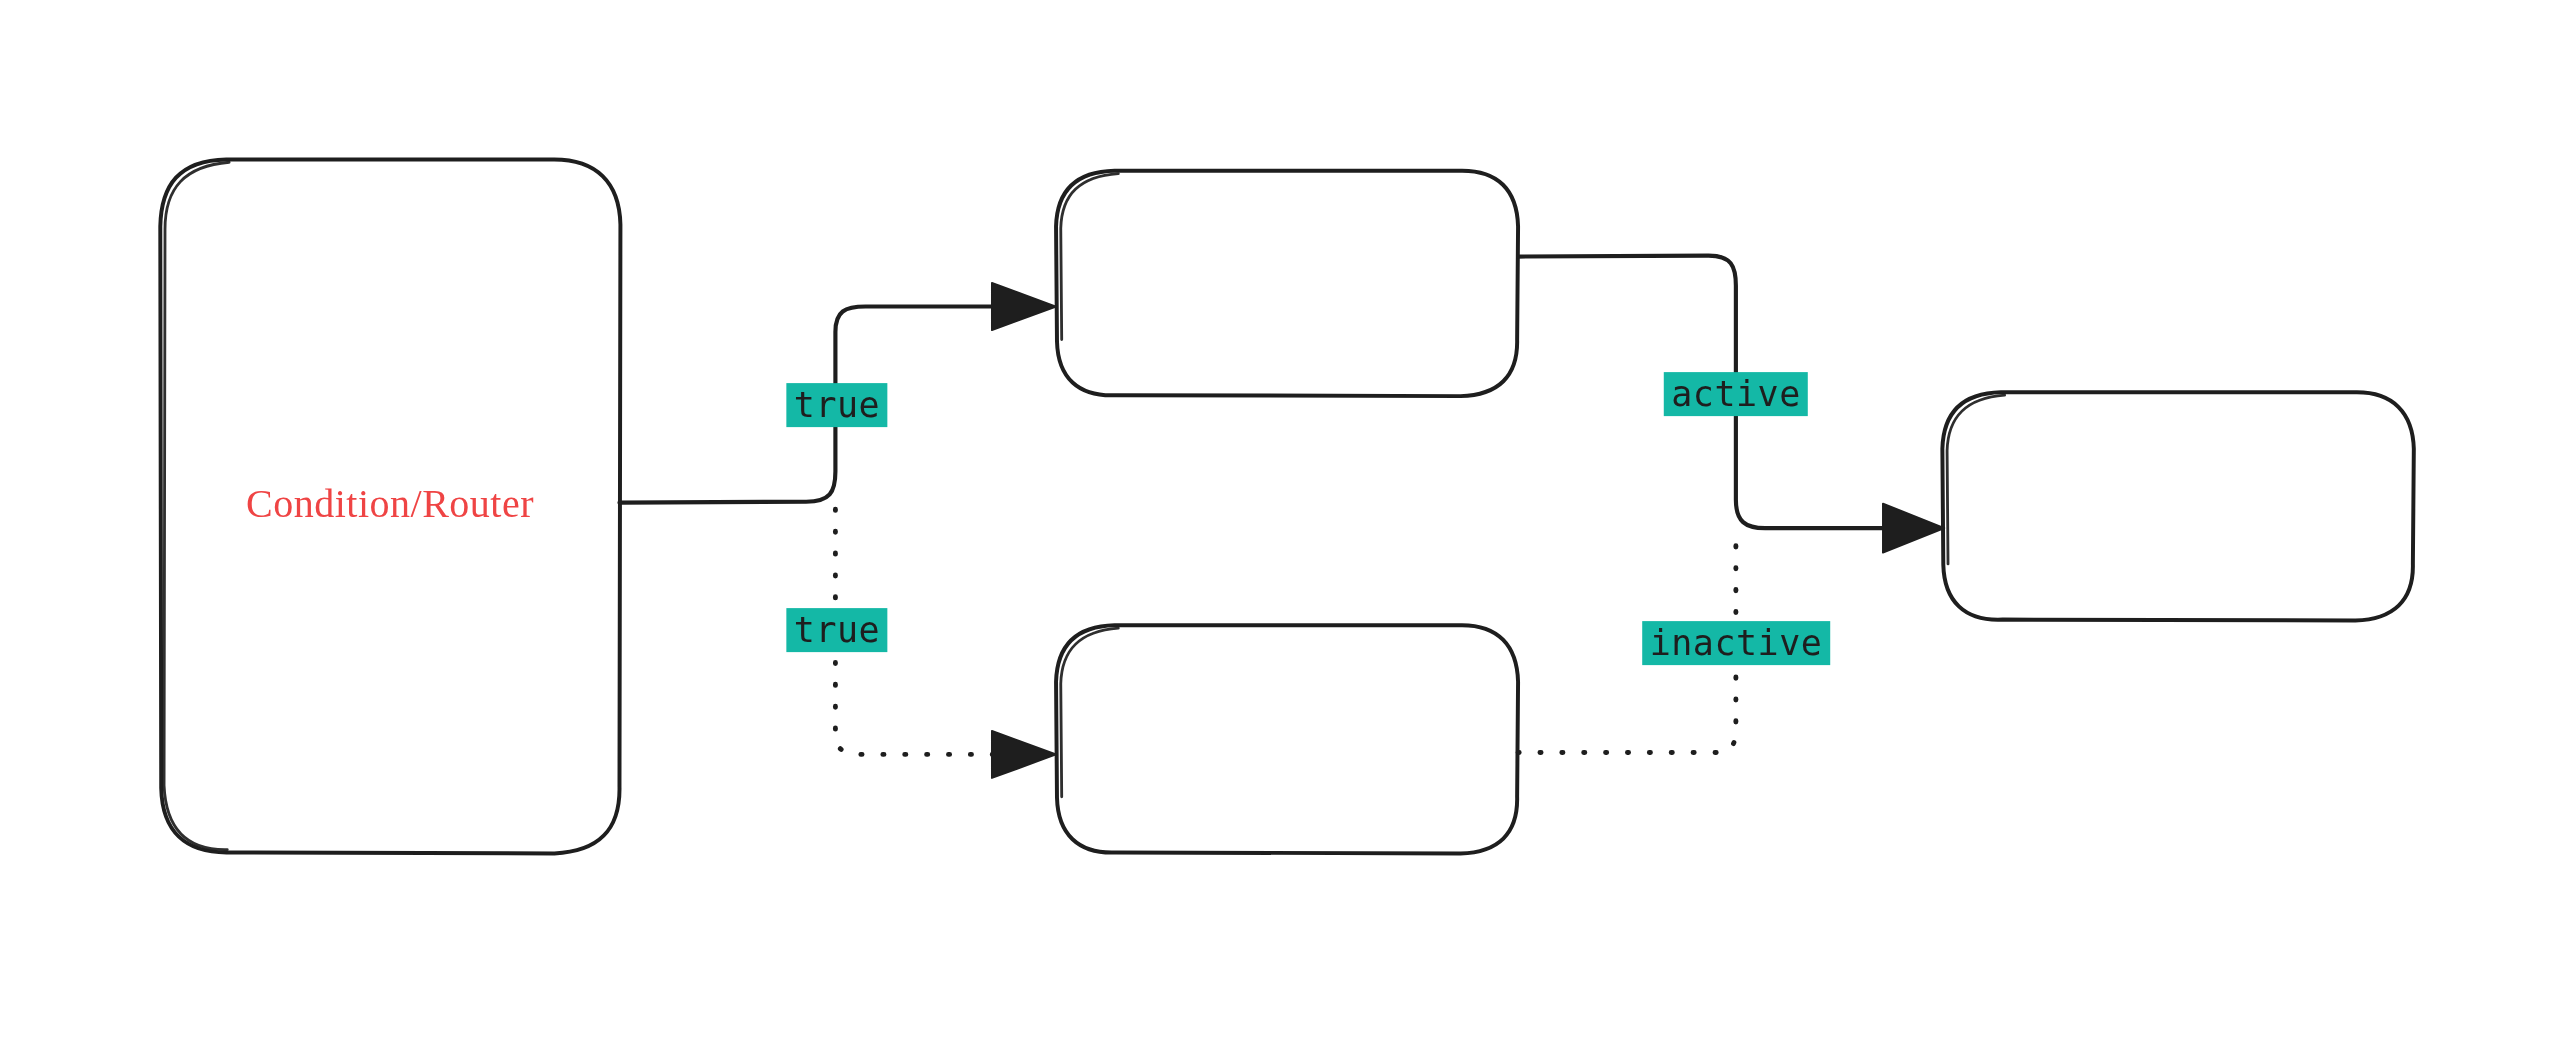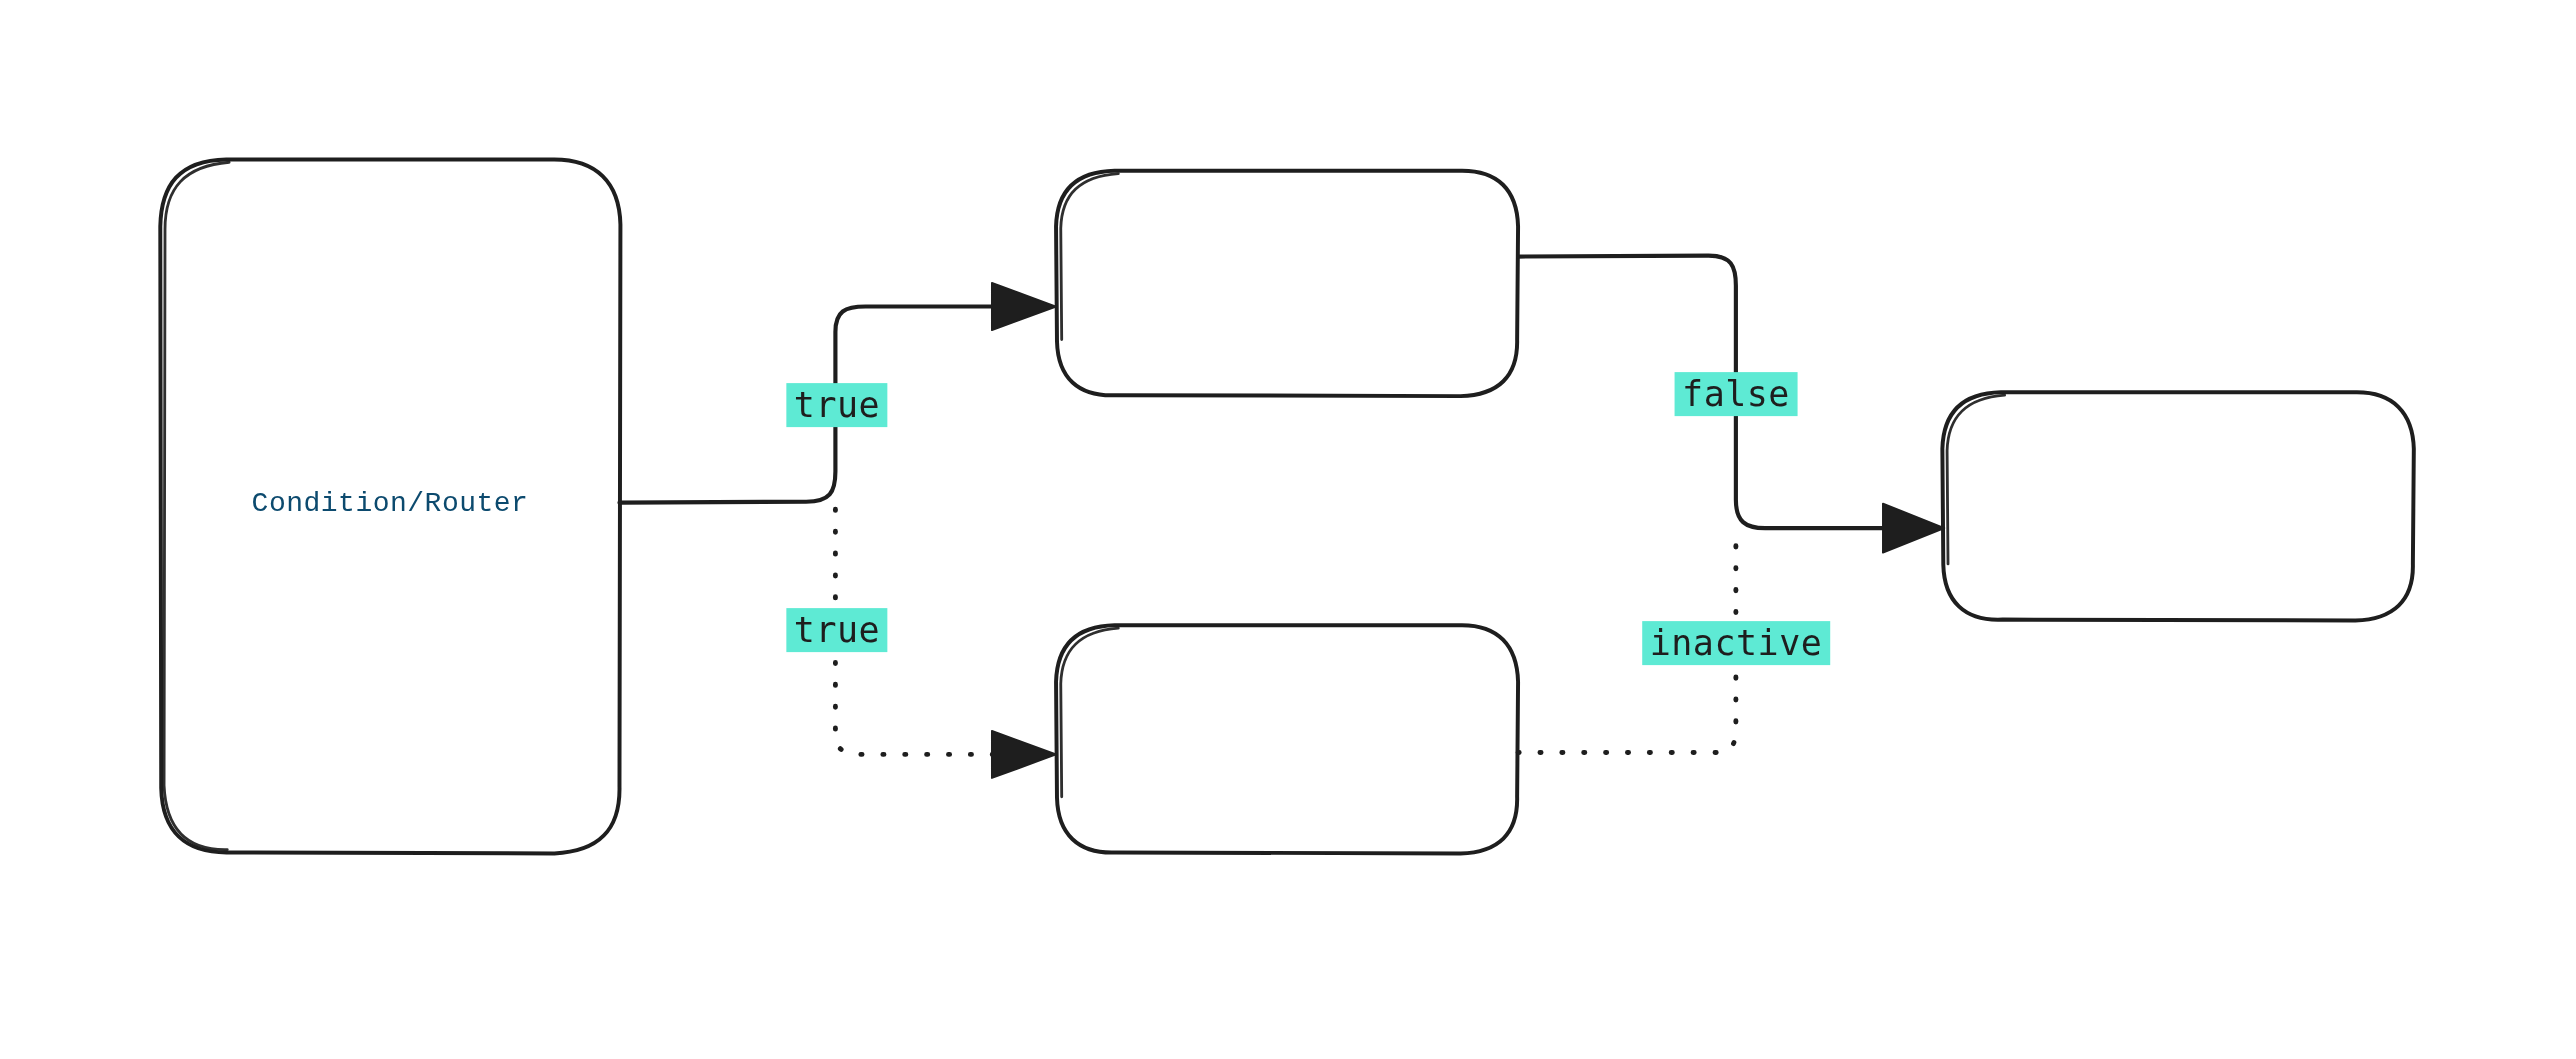--- a/index.html
+++ b/index.html
@@ -51,33 +51,33 @@
     stroke-dasharray: 1.2 22;
   }
   .arrow-head {
     fill: #1e1e1e;
     stroke: #1e1e1e;
     stroke-width: 2;
     stroke-linejoin: round;
   }
   .node-label {
     position: absolute;
-    color: #0c4a6e;
-    font-family: Liberation Mono, monospace;
-    font-size: 28px;
+    color: #ef4444;
+    font-family: Liberation Serif, serif;
+    font-size: 40px;
     line-height: 41px;
     letter-spacing: 0.5px;
     white-space: nowrap;
     transform: translate(-50%, -50%);
     user-select: none;
   }
   .edge-label {
     position: absolute;
     color: #1e1e1e;
-    background: #5eead4;
+    background: #14b8a6;
     font-family: "DejaVu Sans Mono", "Liberation Mono", monospace;
     font-size: 35px;
     line-height: 40px;
     letter-spacing: 0.5px;
     white-space: nowrap;
     transform: translate(-50%, -50%);
     padding: 1.9px 7.5px;
     user-select: none;
   }
 </style>
@@ -185,18 +185,18 @@
     </g>
 
   </svg>
 
   <div class="node-label" style="left:390px; top:503px;">Condition/Router</div>
 
   <div class="edge-label" style="left:837px; top:405px;">true</div>
 
   <div class="edge-label" style="left:837px; top:630px;">true</div>
 
-  <div class="edge-label" style="left:1736px; top:394px;">false</div>
+  <div class="edge-label" style="left:1736px; top:394px;">active</div>
 
   <div class="edge-label" style="left:1736px; top:643px;">inactive</div>
 
 </div>
 
 
 </body></html>

